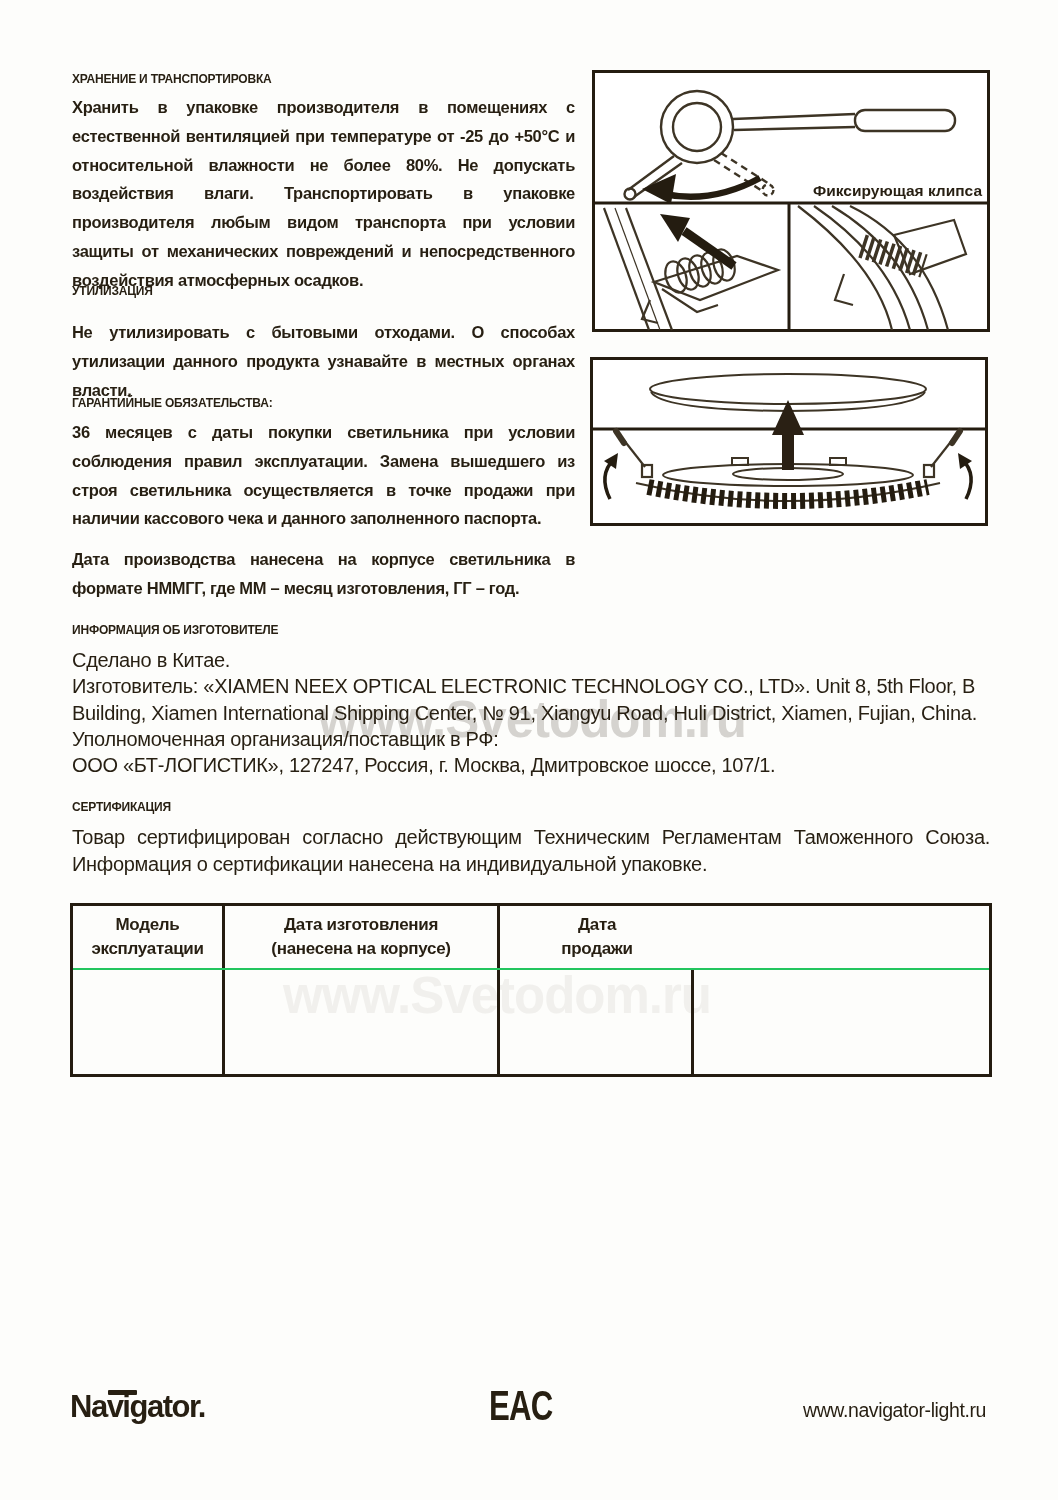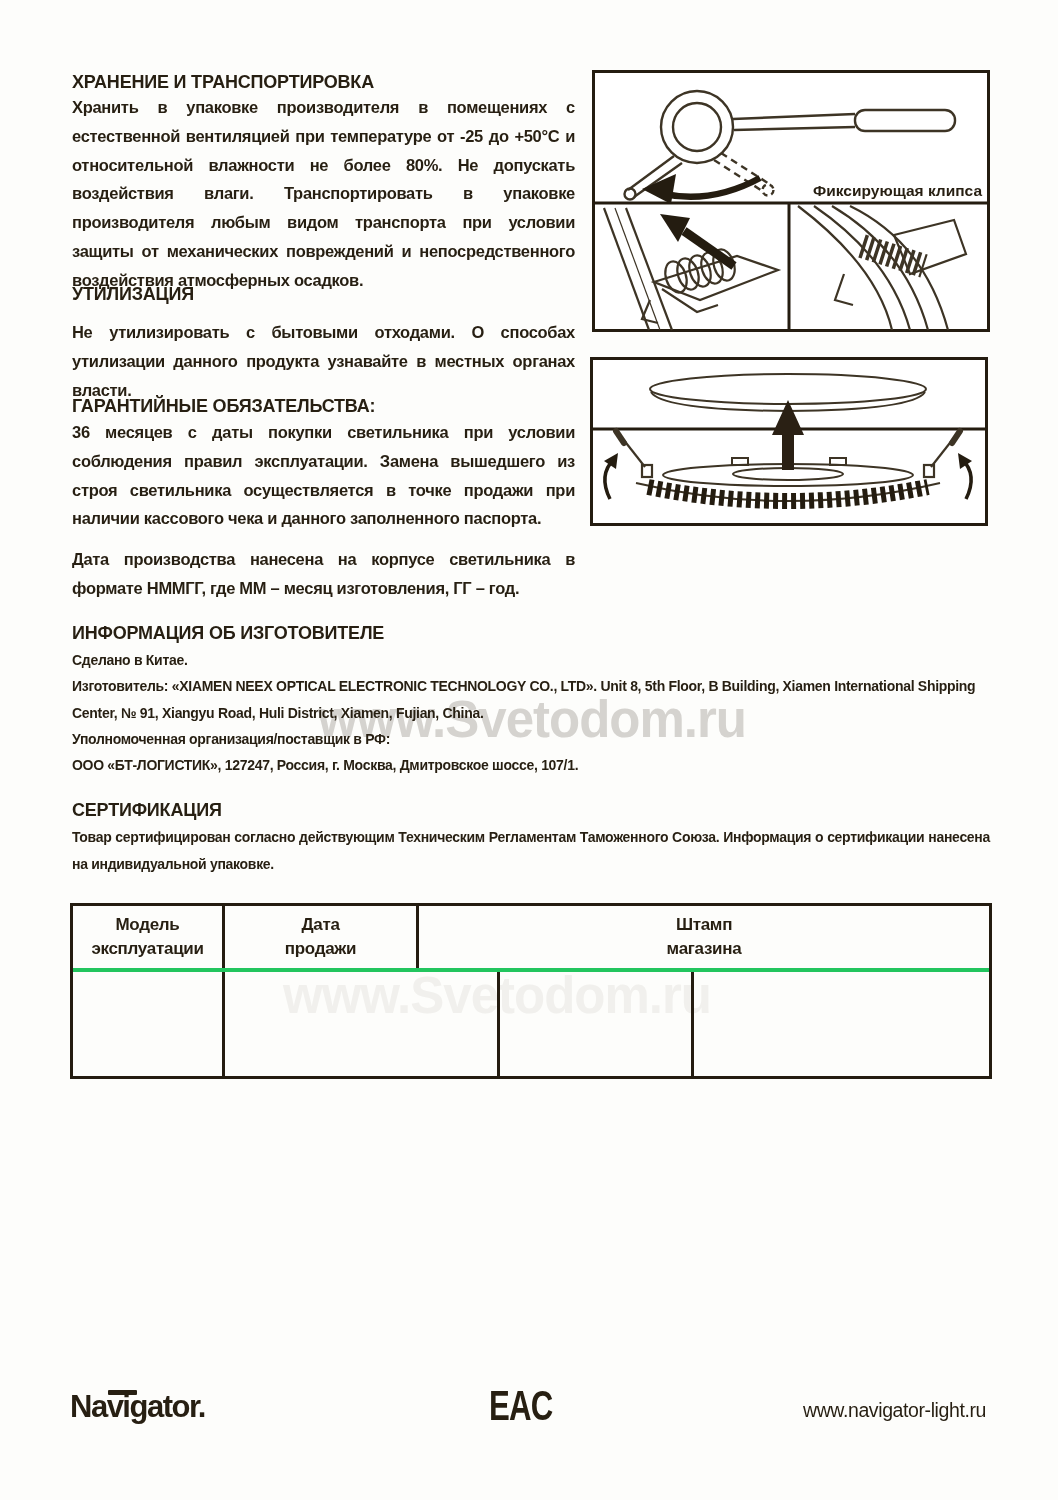--- a/index.html
+++ b/index.html
@@ -7,45 +7,45 @@
     position:relative;
     width:1058px;height:1500px;
     margin:0 auto;
     background:#fdfdfb;
     font-family:"Liberation Sans", sans-serif;
     color:#271f12;
     overflow:hidden;
   }
   .abs{position:absolute;}
   .sec-title{
-    font-size:18px;font-weight:700;letter-spacing:-0.2px;
+    font-size:12px;font-weight:700;letter-spacing:-0.2px;
     color:#271f12;white-space:nowrap;z-index:2;
   }
   .col-body{
     width:503px;font-size:16.5px;font-weight:700;line-height:28.8px;
     text-align:justify;letter-spacing:-0.3px;z-index:2;
   }
   .wide-body{
-    width:918px;font-size:14px;font-weight:700;line-height:26.5px;
+    width:918px;font-size:20px;font-weight:400;line-height:26.5px;
     letter-spacing:-0.3px;z-index:2;
   }
   .justify{text-align:justify;}
   .watermark{
     font-size:51px;font-weight:700;letter-spacing:-1px;
     white-space:nowrap;z-index:1;user-select:none;
   }
   .wm1{color:#d5d3cf;}
   .wm2{color:#f1f0ed;}
   
   .cert-table{
     left:70px;top:903px;width:916px;
     border:3px solid #241c10;z-index:2;background:transparent;
   }
   .t-row{display:flex;}
-  .t-row.header{height:62px;border-bottom:4px solid #22c55e;}
+  .t-row.header{height:62px;border-bottom:2px solid #22c55e;}
   .t-row.body{height:104px;}
   .t-cell{
     box-sizing:border-box;border-right:3px solid #241c10;
     display:flex;flex-direction:column;align-items:center;justify-content:center;
     font-size:17px;font-weight:700;line-height:24px;text-align:center;
     letter-spacing:-0.3px;
   }
   .t-cell:last-child{border-right:none;}
   .c1{flex:0 0 152px;}
   .c2{flex:0 0 275px;}
@@ -185,27 +185,27 @@
 
     <polygon points="198,43 214,78 204,78 204,113 192,113 192,78 182,78" fill="#2a2014"></polygon>
   </svg>
 
   <div class="abs cert-table">
     <div class="t-row header">
       <div class="t-cell c1">
         <span>Модель</span>
         <span>эксплуатации</span>
       </div>
+      <div class="t-cell c2">
+        <span>Дата изготовления</span>
+        <span>(нанесена на корпусе)</span>
+      </div>
       <div class="t-cell c3">
         <span>Дата</span>
         <span>продажи</span>
-      </div>
-      <div class="t-cell c4">
-        <span>Штамп</span>
-        <span>магазина</span>
       </div>
     </div>
     <div class="t-row body">
       <div class="t-cell c1"></div>
       <div class="t-cell c2"></div>
       <div class="t-cell c3"></div>
       <div class="t-cell c4"></div>
     </div>
   </div>
 

